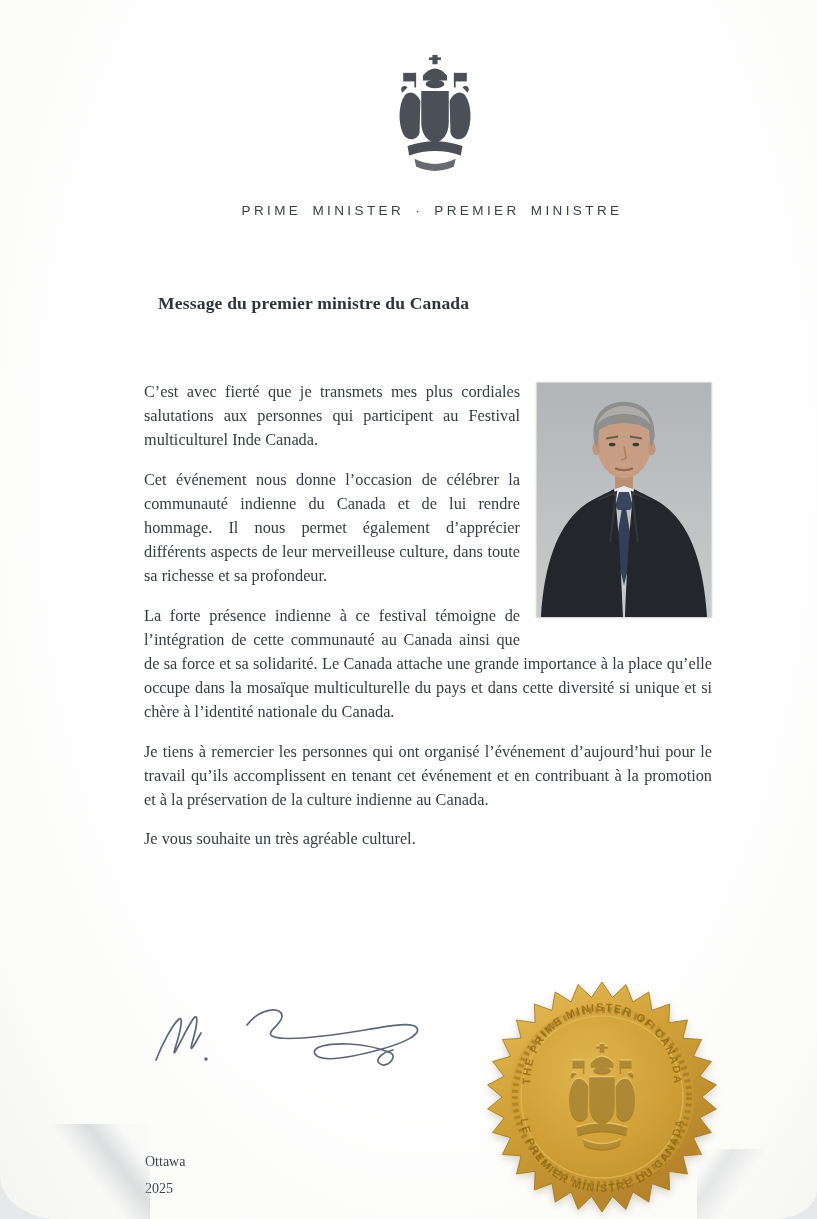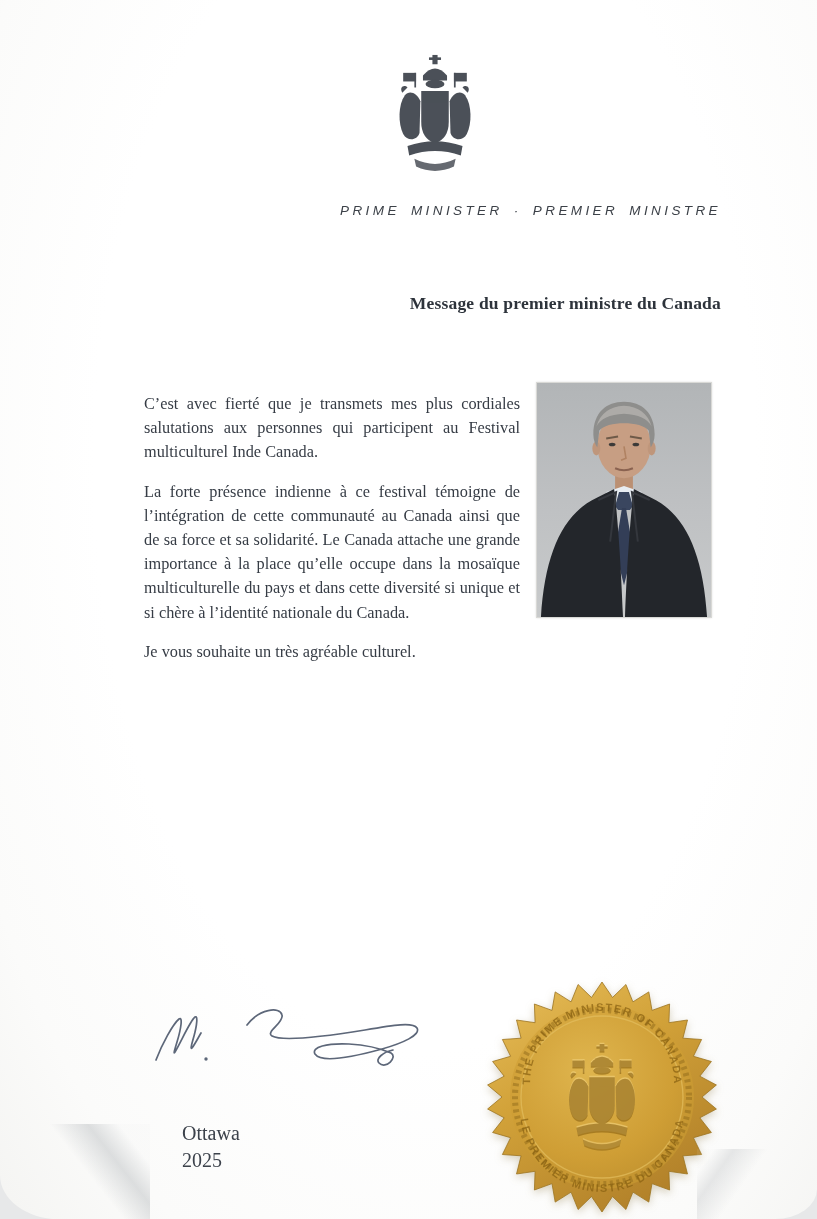--- a/index.html
+++ b/index.html
@@ -15,50 +15,50 @@
     border-radius:0 0 42px 58px / 0 0 30px 44px;
     color:#343a43;
   }
   
   .arms-top{
     position:absolute;left:392px;top:52px;width:86px;height:126px;
     color:#4b5058;
   }
   .masthead{
     position:absolute;left:143px;top:203px;width:578px;
-    text-align:right;
+    text-align:center;
     font-family:"Liberation Sans", sans-serif;
     font-size:13.5px;letter-spacing:3.4px;word-spacing:4px;
-    color:#3c4148;font-weight:500;font-style:italic;
+    color:#3c4148;font-weight:500;
   }
   .letter-title{
-    position:absolute;left:143px;top:293px;width:578px;
-    text-align:right;font-weight:bold;font-size:17.5px;
+    position:absolute;left:158px;top:293px;width:578px;
+    text-align:left;font-weight:bold;font-size:17.5px;
     color:#2d333b;letter-spacing:.2px;
   }
   
   .letter-body{
     position:absolute;left:144px;top:380px;width:568px;
     font-size:16.3px;line-height:24.2px;text-align:justify;
     color:#363c45;
   }
-  .letter-body p{margin:12px 0 15px 0;}
+  .letter-body p{margin:0 0 15px 0;}
   .portrait{
     float:right;width:176px;height:236px;margin:2px 0 10px 16px;
     border:1px solid #d9d9d6;box-sizing:border-box;
     box-shadow:0 0 2px rgba(0,0,0,.12);
   }
   .portrait svg{display:block;width:100%;height:100%;}
   
   .signature{
     position:absolute;left:146px;top:1002px;width:286px;height:80px;
   }
   .footer-block{
-    position:absolute;left:145px;top:1120px;
-    font-size:20px;line-height:27px;color:#3c424b;margin-left:37px;
+    position:absolute;left:145px;top:1148px;
+    font-size:14px;line-height:27px;color:#3c424b;
   }
   
   .seal{
     position:absolute;left:486px;top:976px;width:232px;height:242px;
     filter:drop-shadow(0 3px 4px rgba(120,95,30,.28));
   }
   .seal text{
     font-family:"Liberation Sans", sans-serif;
     font-size:11px;letter-spacing:1.6px;font-weight:bold;
     fill:#8a6212;opacity:.72;
@@ -141,21 +141,23 @@
         <path d="M70,110 L88,104 L106,110 L100,122 L88,116 L76,122 Z" fill="#e8edf2"></path>
         <path d="M83,110 L93,110 L97,124 L94,128 L82,128 L79,124 Z" fill="#3a465f"></path>
         <path d="M86,126 L90,126 L97,168 L88,204 L79,168 Z" fill="#333e57"></path>
         <path d="M4,236 C8,172 26,132 60,116 L78,107 C80,122 84,160 87,236 Z" fill="#23262b"></path>
         <path d="M172,236 C168,172 150,132 116,116 L98,107 C96,122 92,160 89,236 Z" fill="#23262b"></path>
         <path d="M62,118 L80,110 L74,160" stroke="#34373d" stroke-width="2" fill="none"></path>
         <path d="M114,118 L96,110 L102,160" stroke="#34373d" stroke-width="2" fill="none"></path>
       </svg>
     </div>
     <p>C’est avec fierté que je transmets mes plus cordiales salutations aux personnes qui participent au Festival multiculturel Inde Canada.</p>
+    <p>Cet événement nous donne l’occasion de célébrer la communauté indienne du Canada et de lui rendre hommage. Il nous permet également d’apprécier différents aspects de leur merveilleuse culture, dans toute sa richesse et sa profondeur.</p>
     <p>La forte présence indienne à ce festival témoigne de l’intégration de cette communauté au Canada ainsi que de sa force et sa solidarité. Le Canada attache une grande importance à la place qu’elle occupe dans la mosaïque multiculturelle du pays et dans cette diversité si unique et si chère à l’identité nationale du Canada.</p>
+    <p>Je tiens à remercier les personnes qui ont organisé l’événement d’aujourd’hui pour le travail qu’ils accomplissent en tenant cet événement et en contribuant à la promotion et à la préservation de la culture indienne au Canada.</p>
     <p>Je vous souhaite un très agréable culturel.</p>
   </div>
 
   <div class="signature">
     <svg viewBox="0 0 286 80" width="286" height="80">
       <g stroke="#5d6779" stroke-width="1.7" fill="none" stroke-linecap="round">
         <path d="M10,58 C16,42 27,22 33,17 C37,14 35,27 31,40 C29,47 27,53 29,50 C35,40 44,19 49,15 C52,13 51,23 48,34 C46,41 44,48 46,46 C49,42 52,36 55,31"></path>
         <circle cx="60" cy="57" r="1.7" fill="#5d6779" stroke="none"></circle>
         <path d="M101,23 C113,7 134,4 136,13 C138,21 119,30 126,34 C137,40 182,34 219,28 C248,23 267,20 271,26 C275,33 257,41 236,47 C207,55 175,61 169,52 C165,45 181,41 203,42 C222,43 238,48 245,51 C252,55 240,68 233,61 C229,57 237,50 247,48"></path>
       </g>

